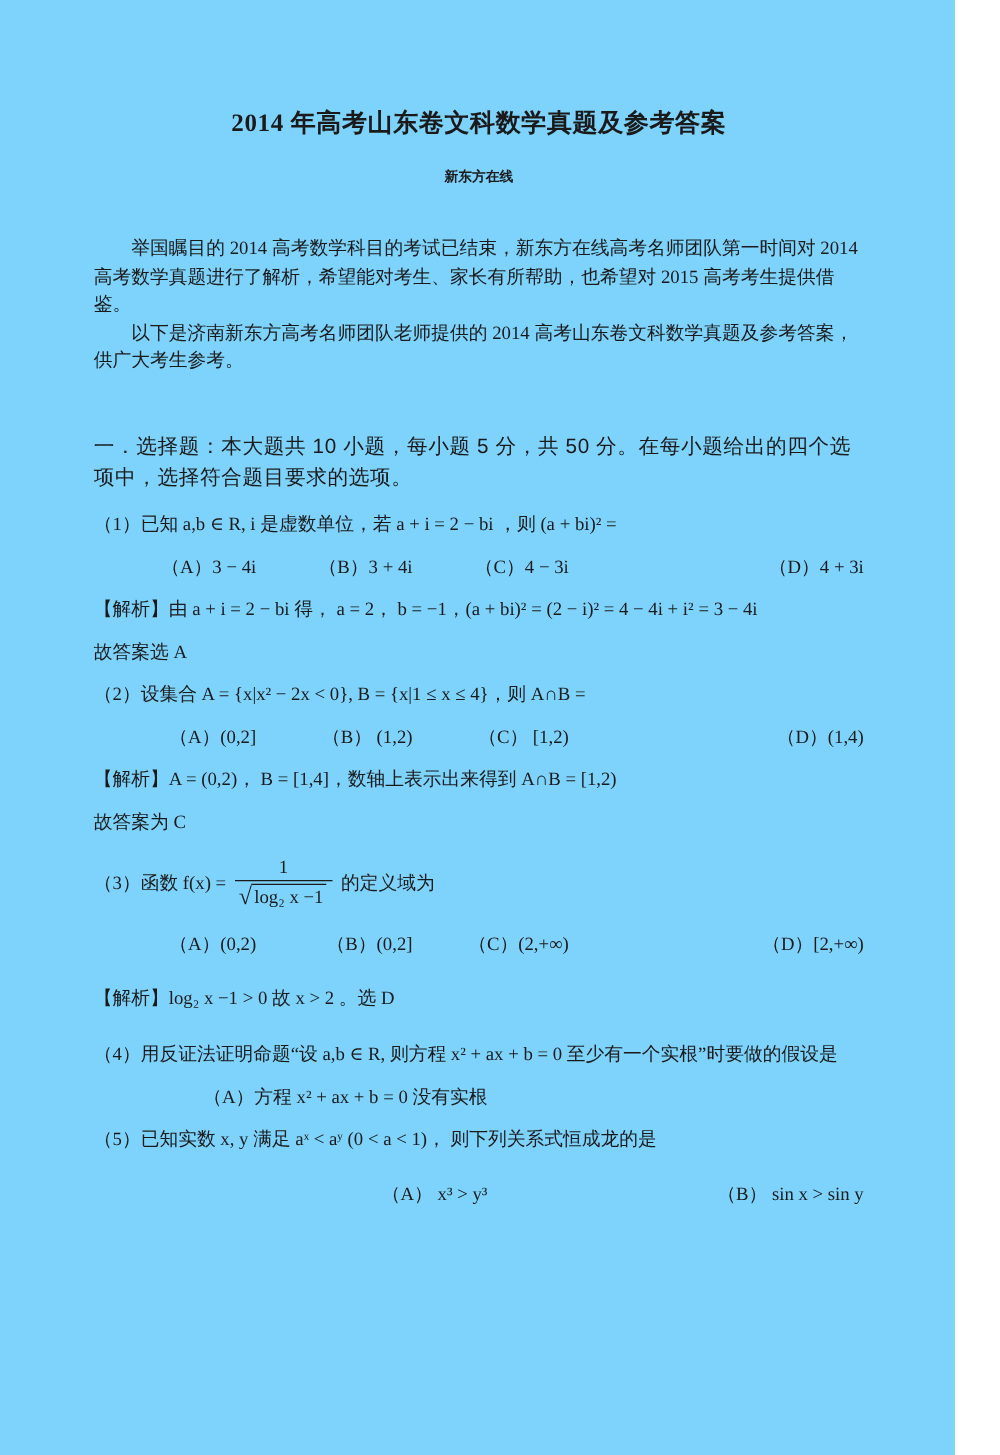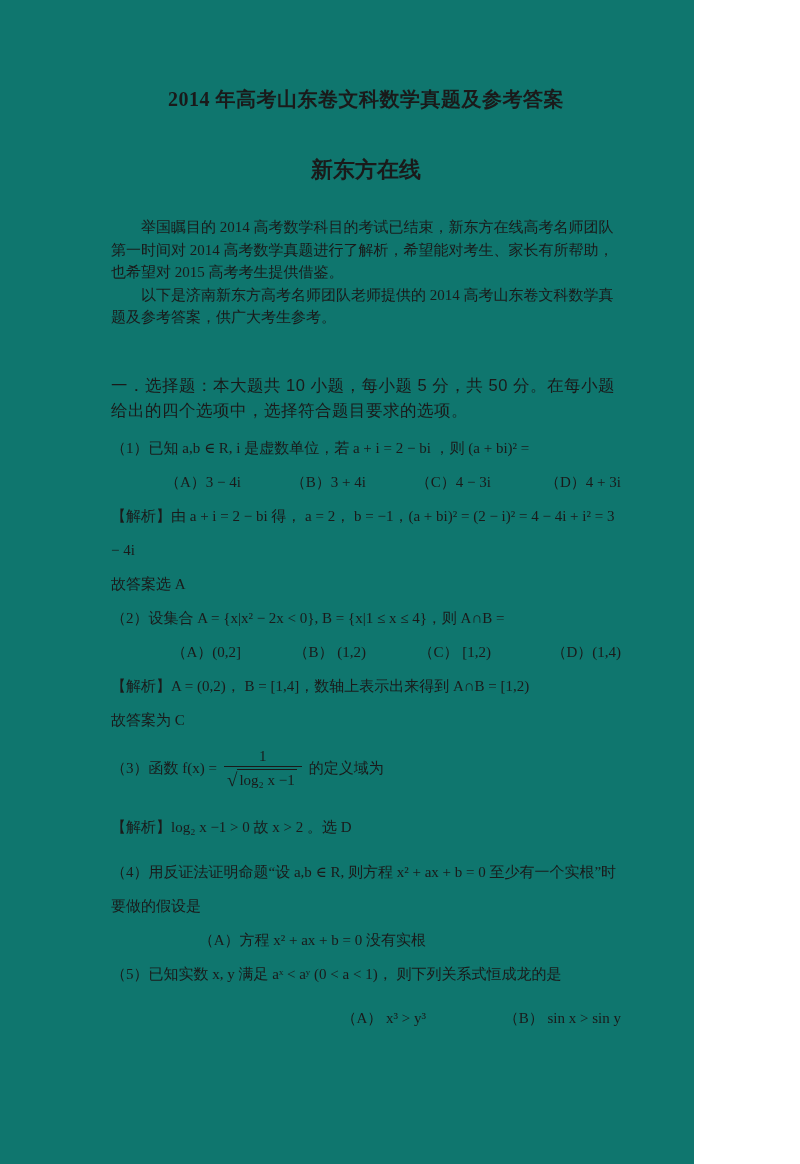--- a/index.html
+++ b/index.html
@@ -4,29 +4,29 @@
 <style>
   * { margin:0; padding:0; box-sizing:border-box; }
   html, body { width:800px; }
   body {
     height:1164px;
     background:#ffffff;
     color:#1a1a1a;
     font-family:"Liberation Serif","DejaVu Serif",serif;
     overflow:hidden;
   }
-  .page { width:694px; height:1164px; padding:87px 73px 0 111px; background:#0f766e; }
+  .page { width:764px; height:1164px; padding:87px 73px 0 75px; background:#7dd3fc; }
 
   .title {
     font-size:20px; font-weight:bold; text-align:center;
     line-height:24px; letter-spacing:0.5px;
   }
   .subtitle {
-    font-size:22px; font-weight:bold; text-align:center;
-    margin-top:48px; line-height:22px;
+    font-size:11px; font-weight:bold; text-align:center;
+    margin-top:20px; line-height:22px;
   }
 
   .intro { margin-top:35px; font-size:15px; line-height:22.5px; }
   .intro p { text-indent:2em; }
 
   .section-heading {
     margin-top:44px;
     font-family:"Liberation Sans","DejaVu Sans",sans-serif;
     font-weight:normal; font-size:16.5px; line-height:25px;
     letter-spacing:0.5px;
@@ -98,20 +98,26 @@
       <span>（3）函数 f(x) =</span>
       <span class="frac">
         <span class="num">1</span>
         <span class="den">
             <span class="radical">√</span>
             <span class="radicand">log₂ x −1</span>
           </span>
       </span>
       <span>的定义域为</span>
     </div>
+    <div class="opts4">
+      <span class="opt">（A）(0,2)</span>
+      <span class="opt">（B）(0,2]</span>
+      <span class="opt">（C）(2,+∞)</span>
+      <span class="opt">（D）[2,+∞)</span>
+    </div>
     <p class="qline mt9"><span class="analysis-label">【解析】</span><span>log₂ x −1 &gt; 0 故 x &gt; 2 。选 D</span></p>
 
     <p class="wrapline mt11">（4）用反证法证明命题“设 a,b ∈ R, 则方程 x² + ax + b = 0 至少有一个实根”时要做的假设是</p>
     <div class="opts2">
       <span class="opt">（A）方程 x² + ax + b = 0 没有实根</span>
     </div>
 
     <p class="qline">（5）已知实数 x, y 满足 aˣ &lt; aʸ (0 &lt; a &lt; 1)， 则下列关系式恒成龙的是</p>
     <div class="opts2 mt10">
       <span class="opt">（A） x³ &gt; y³</span>

